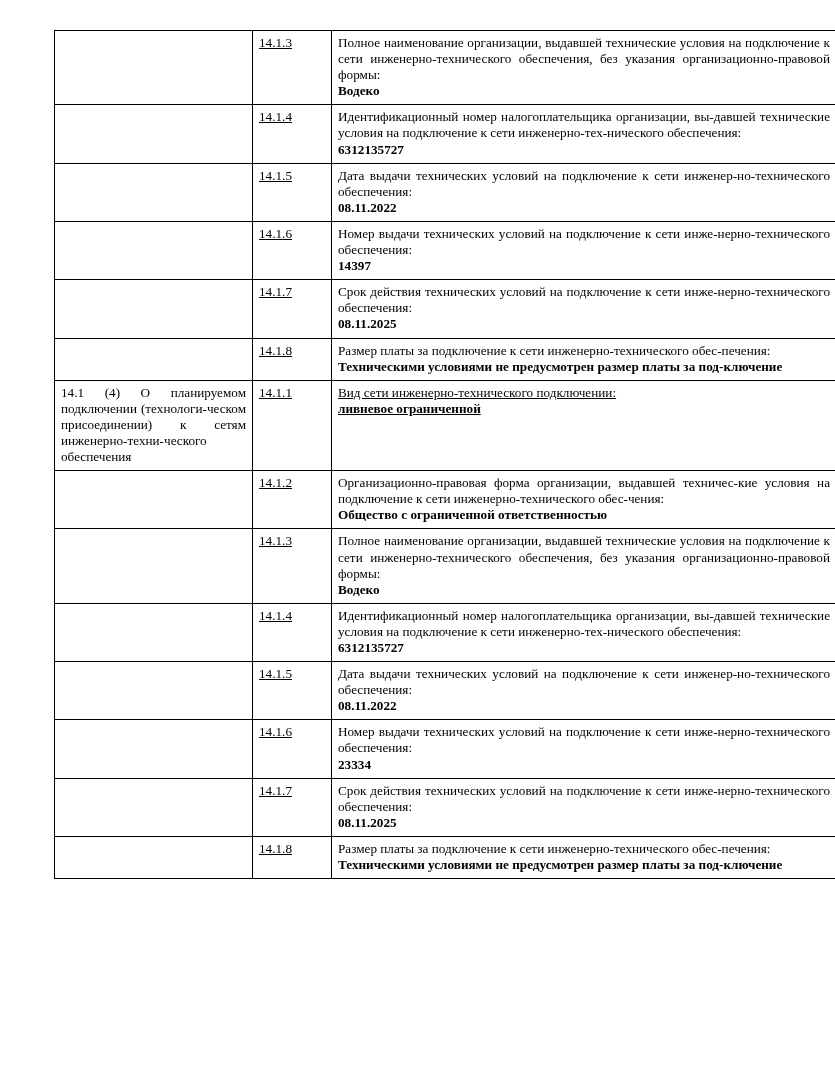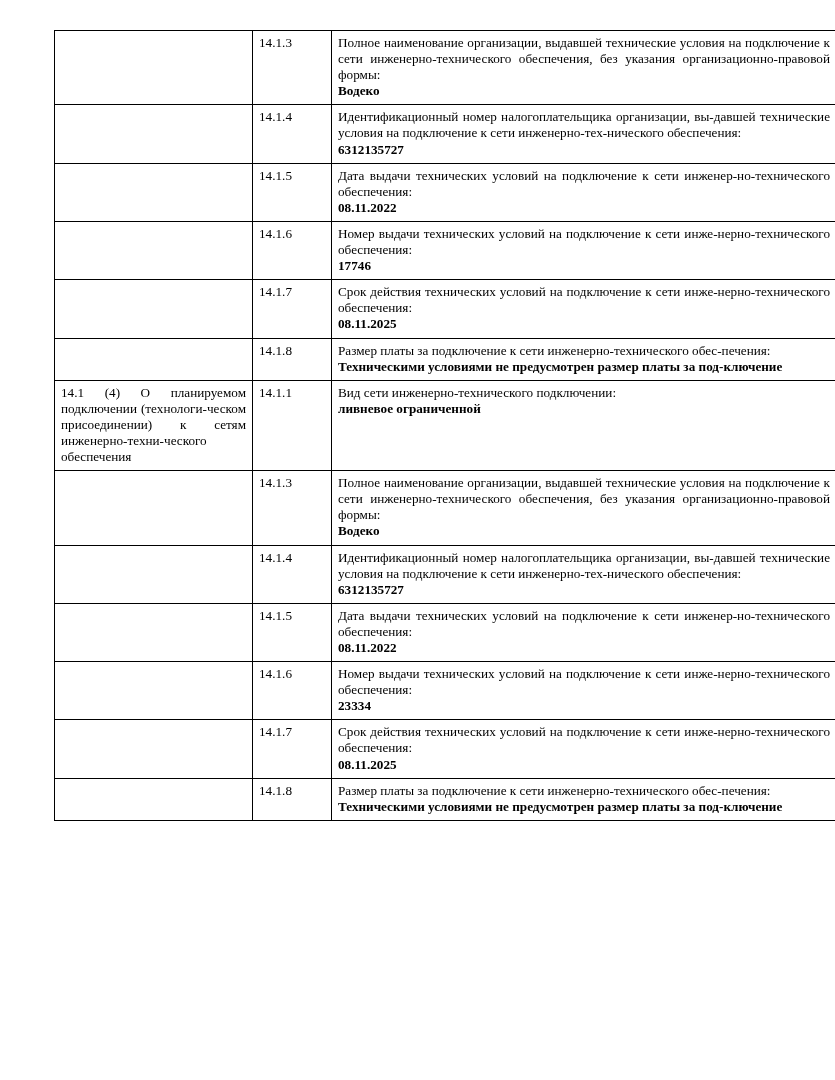--- a/index.html
+++ b/index.html
@@ -58,20 +58,21 @@
     font-weight: bold;
     margin-top: 0;
   }
   .section-text {
     display: block;
     text-align: justify;
     text-justify: inter-word;
   }
   .vmid {
     vertical-align: middle;
+    text-decoration: underline;
   }
 </style>
 </head>
 <body>
 
 <div class="page">
   <table class="doc-table">
     <tbody>
 
       <tr>
@@ -107,21 +108,21 @@
         </td>
       </tr>
 
       <tr>
         <td class="col-section">
           <span class="section-text"></span>
         </td>
         <td class="col-code vmid">14.1.6</td>
         <td class="col-desc">
           <span class="desc-label">Номер выдачи технических условий на подключение к сети инже-нерно-технического обеспечения:</span>
-          <span class="desc-value">17746</span>
+          <span class="desc-value">14397</span>
         </td>
       </tr>
 
       <tr>
         <td class="col-section">
           <span class="section-text"></span>
         </td>
         <td class="col-code vmid">14.1.7</td>
         <td class="col-desc">
           <span class="desc-label">Срок действия технических условий на подключение к сети инже-нерно-технического обеспечения:</span>
@@ -144,20 +145,30 @@
         <td class="col-section">
           <span class="section-text">14.1 (4) О планируемом подключении (технологи-ческом присоединении) к сетям инженерно-техни-ческого обеспечения</span>
         </td>
         <td class="col-code vmid">14.1.1</td>
         <td class="col-desc vmid">
           <span class="desc-label">Вид сети инженерно-технического подключении:</span>
           <span class="desc-value">ливневое ограниченной</span>
         </td>
       </tr>
 
+      <tr>
+        <td class="col-section">
+          <span class="section-text"></span>
+        </td>
+        <td class="col-code vmid">14.1.2</td>
+        <td class="col-desc">
+          <span class="desc-label">Организационно-правовая форма организации, выдавшей техничес-кие условия на подключение к сети инженерно-технического обес-чения:</span>
+          <span class="desc-value">Общество с ограниченной ответственностью</span>
+        </td>
+      </tr>
 
       <tr>
         <td class="col-section">
           <span class="section-text"></span>
         </td>
         <td class="col-code vmid">14.1.3</td>
         <td class="col-desc">
           <span class="desc-label">Полное наименование организации, выдавшей технические условия на подключение к сети инженерно-технического обеспечения, без указания организационно-правовой формы:</span>
           <span class="desc-value">Водеко</span>
         </td>

